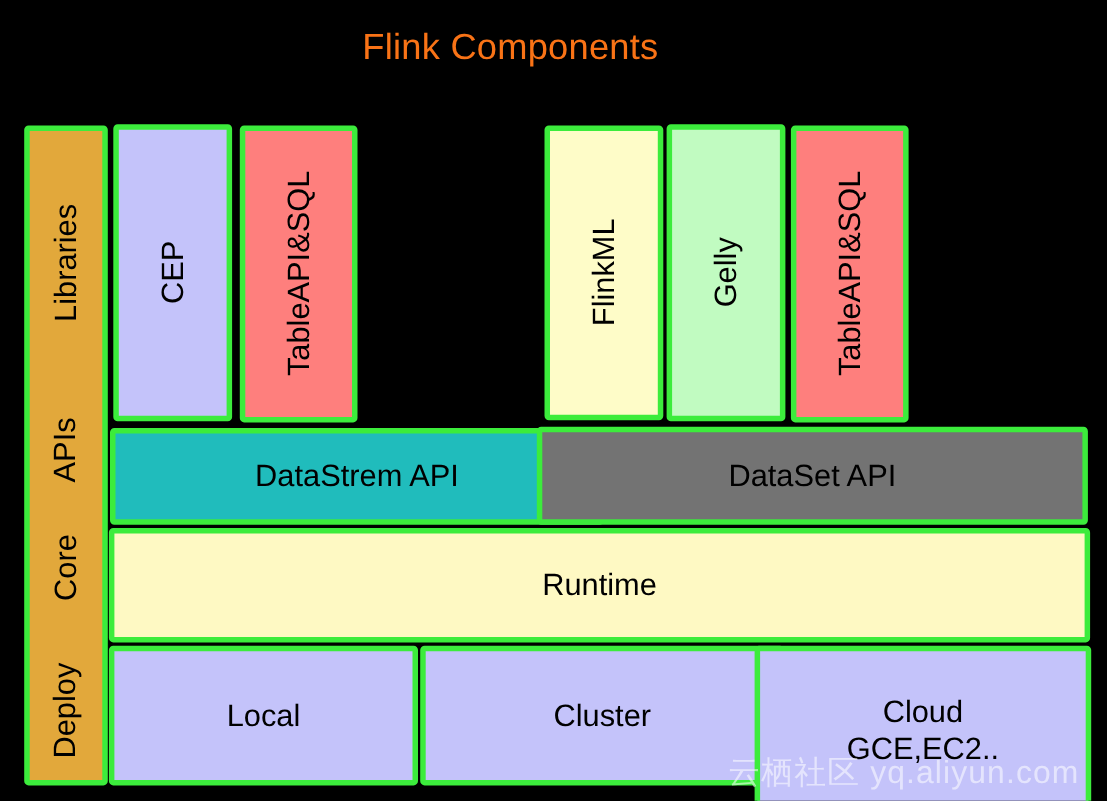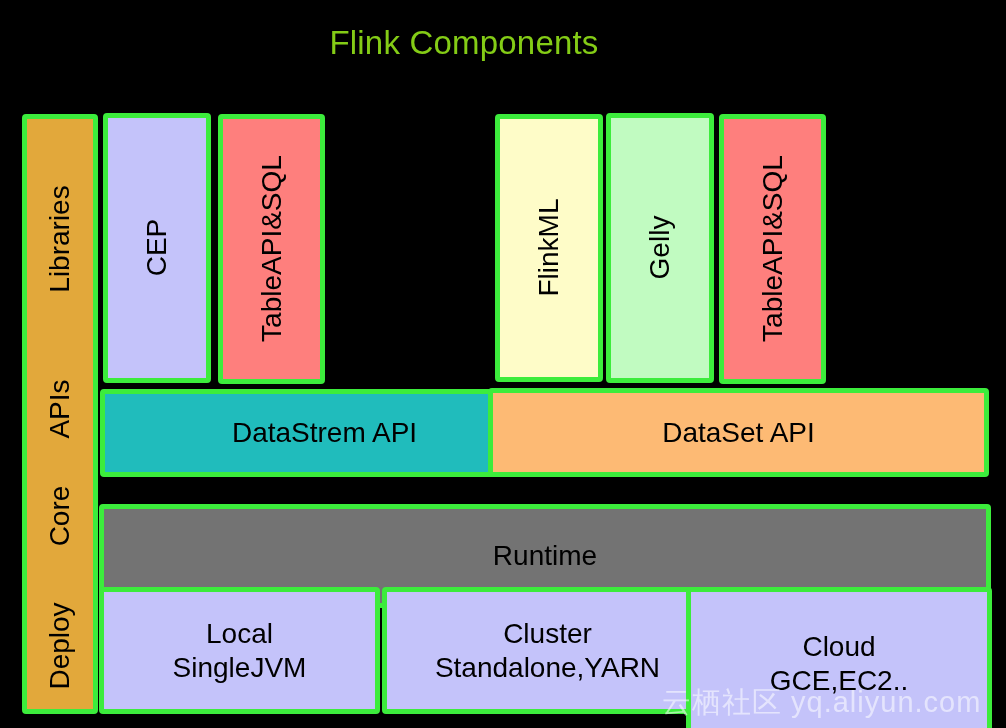--- a/index.html
+++ b/index.html
@@ -7,21 +7,21 @@
       width: 1006px; height: 728px;
       background: #000000;
       position: relative;
       overflow: hidden;
       font-family: "Liberation Sans", sans-serif;
     }
     .title {
       position: absolute;
       left: 0; width: 928px; top: 24px;
       text-align: center;
-      color: #84cc16;
+      color: #f97316;
       font-size: 33px;
       letter-spacing: 0.2px;
     }
     .box {
       position: absolute;
       box-sizing: border-box;
       border: 5px solid #3cec3c;
       border-radius: 4px;
       display: flex;
       align-items: center;
@@ -48,22 +48,22 @@
       position: absolute;
       left: 0; width: 66px;
       display: flex; align-items: center; justify-content: center;
       font-size: 28px; color: #000;
     }
     .lib-cep   { background: #c4c3fa; }
     .lib-table { background: #fe7f7d; }
     .lib-ml    { background: #fefcc8; }
     .lib-gelly { background: #c1fbc1; }
     .api-stream { background: #20bcbc; }
-    .api-set    { background: #fdba74; }
-    .core-runtime { background: #737373; margin-top: 24px; }
+    .api-set    { background: #737373; }
+    .core-runtime { background: #fef9c3; }
     .deploy { background: #c4c3fa; }
     .watermark {
       position: absolute;
       left: 662px; top: 683px;
       font-size: 29px;
       color: rgba(255,255,255,0.55);
       letter-spacing: 1px;
       white-space: nowrap;
     }
   </style>
@@ -111,27 +111,25 @@
   <span>DataSet API</span>
 </div>
 
 <div class="box core-runtime" style="left:99px;top:480px;width:892px;height:104px;">
   <span>Runtime</span>
 </div>
 
 <div class="box deploy" style="left:99px;top:587px;width:281px;height:127px;">
   <div>
     <div>Local</div>
-    <div>SingleJVM</div>
   </div>
 </div>
 <div class="box deploy" style="left:382px;top:587px;width:331px;height:127px;">
   <div>
     <div>Cluster</div>
-    <div>Standalone,YARN</div>
   </div>
 </div>
 <div class="box deploy" style="left:686px;top:587px;width:306px;height:153px;">
   <div>
     <div>Cloud</div>
     <div>GCE,EC2..</div>
   </div>
 </div>
 
 <div class="watermark">云栖社区 yq.aliyun.com</div>

